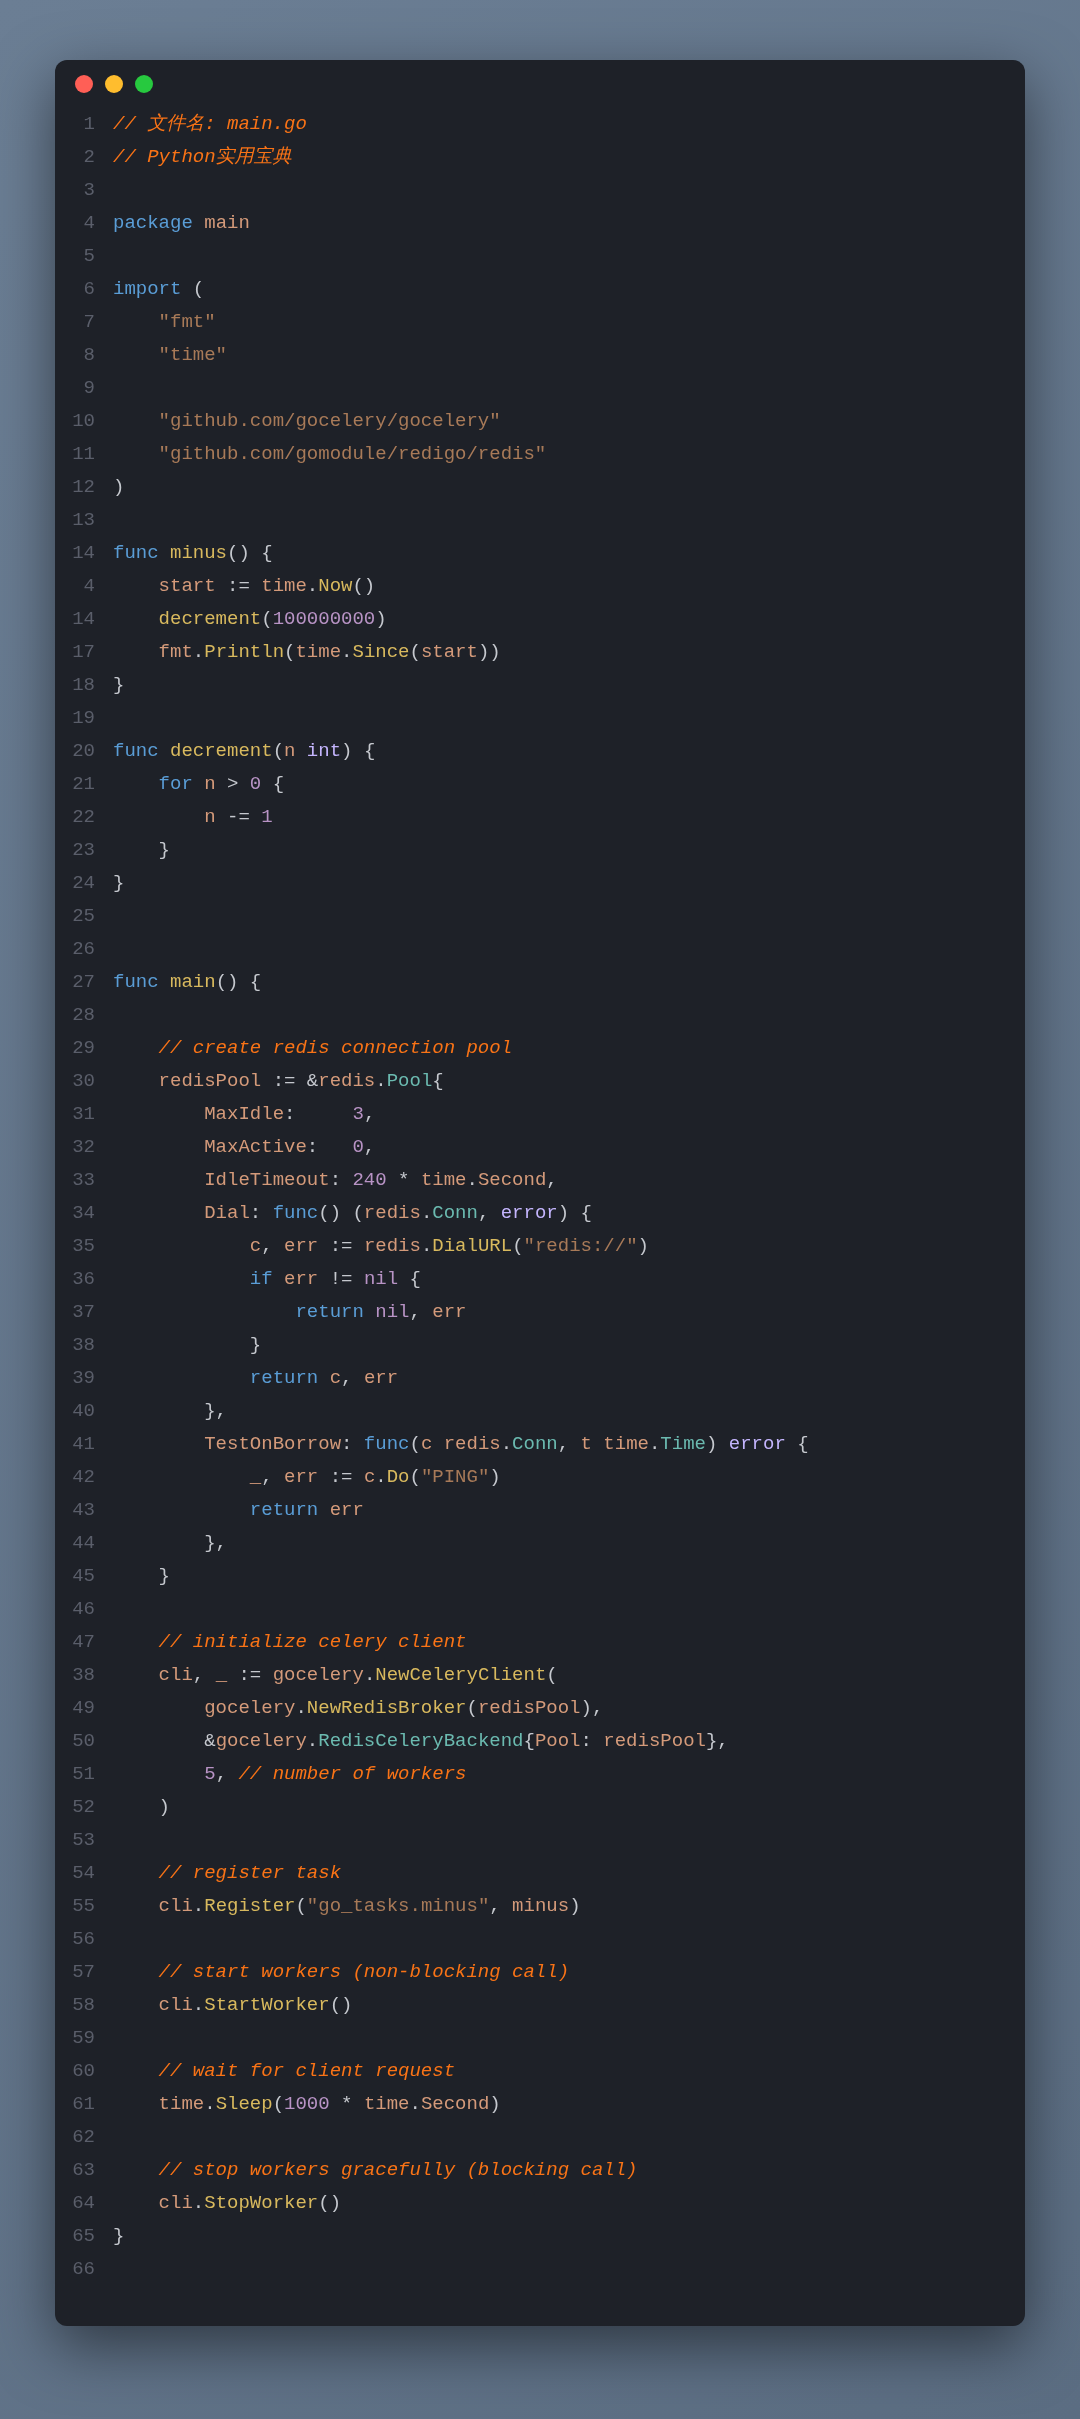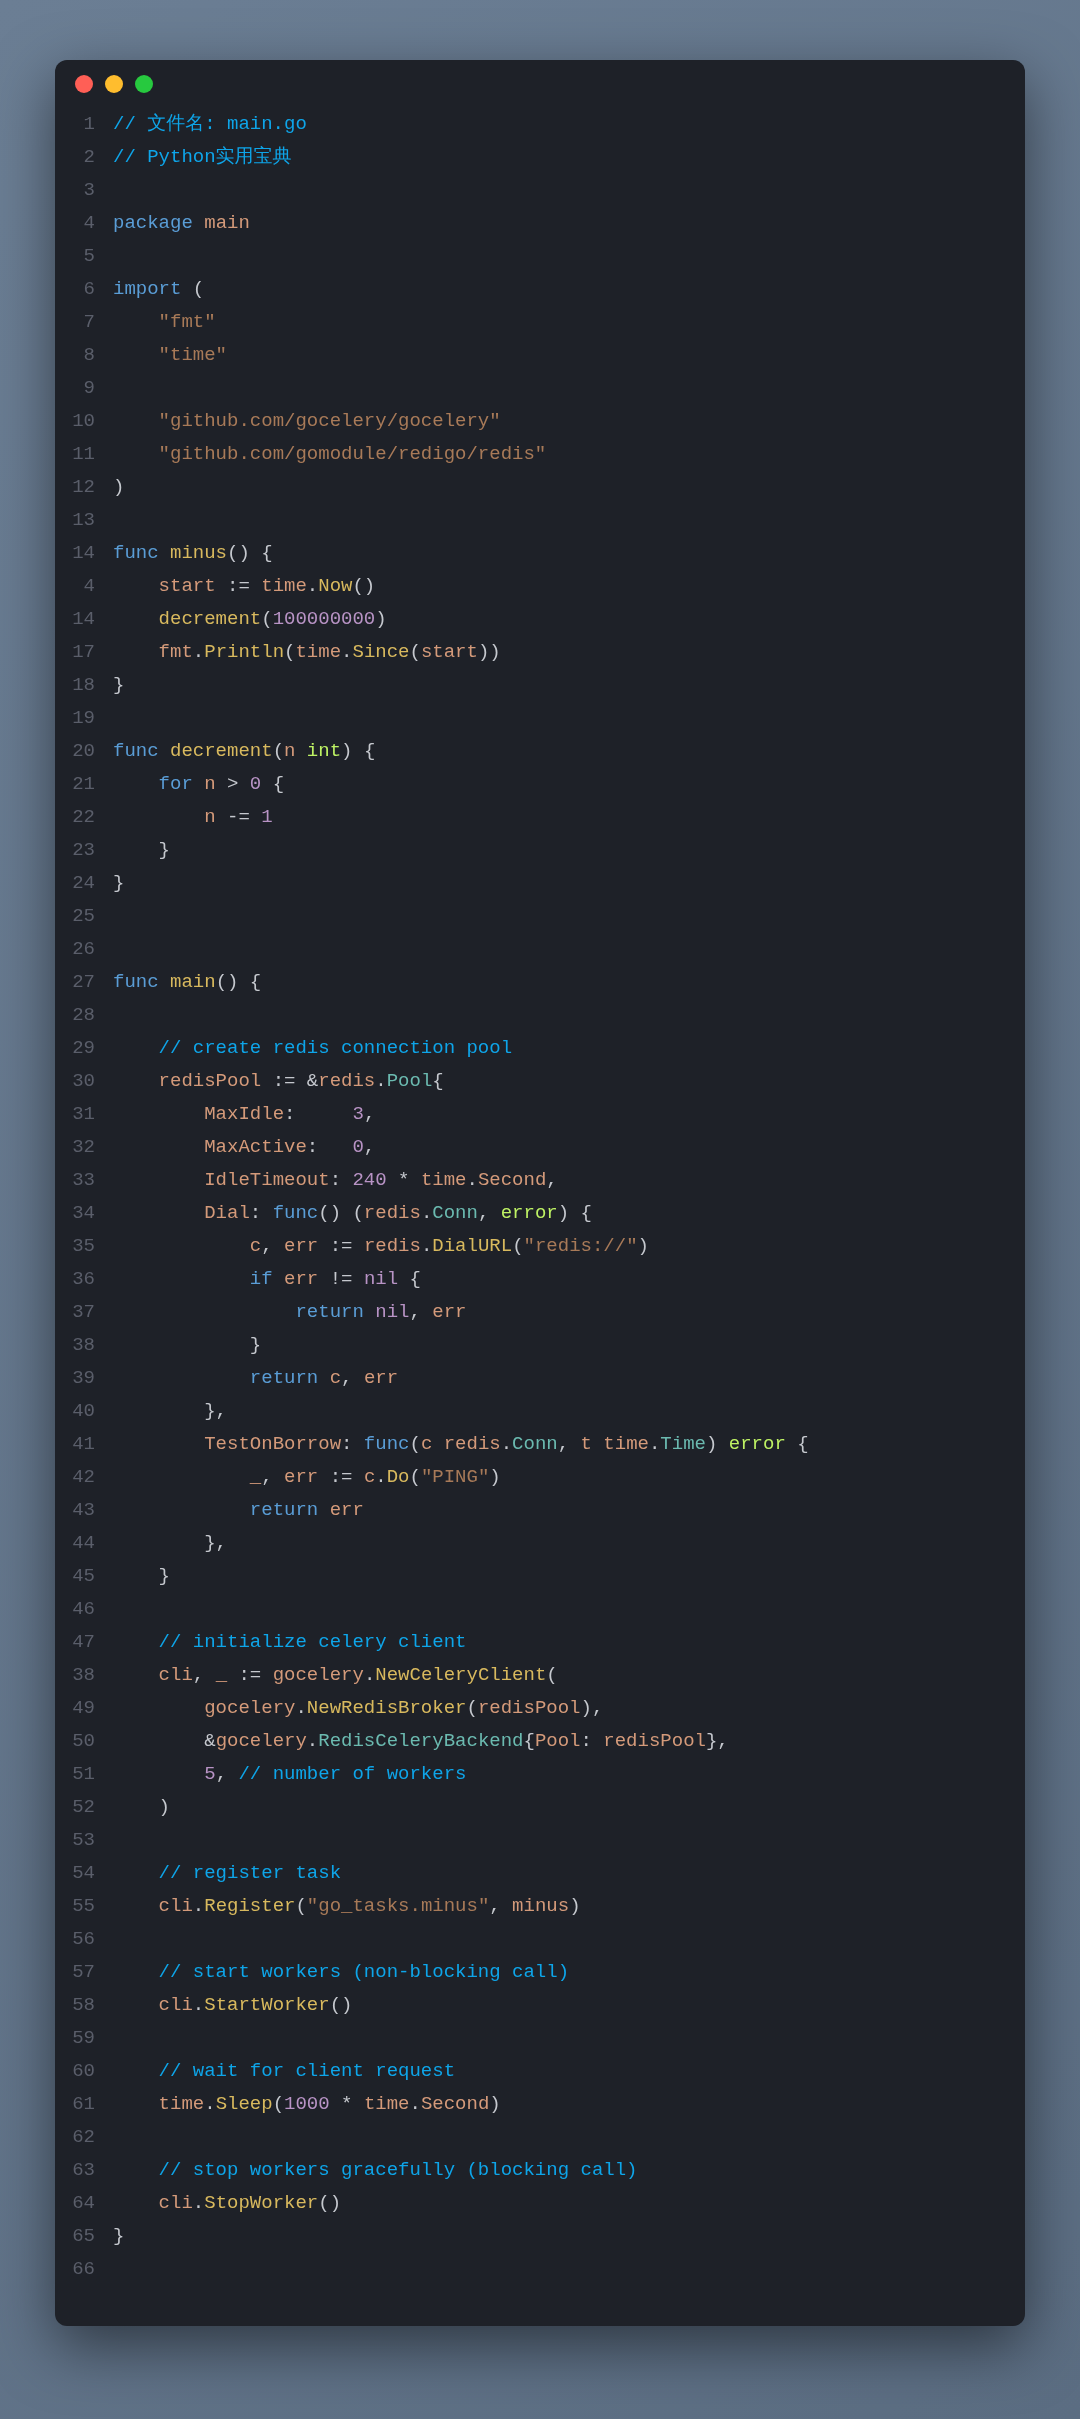--- a/index.html
+++ b/index.html
@@ -50,23 +50,23 @@
     flex-shrink: 0;
   }
   .gutter div { }
   .code {
     flex: 1;
     color: #c5c8ce;
     white-space: pre;
     overflow-x: auto;
   }
   .code-line { min-height: 33px; }
-  .c-comment { color: #0ea5e9; }
+  .c-comment { color: #f97316; font-style: italic; }
   .c-keyword { color: #5a9dd6; font-family: Liberation Mono, monospace; }
-  .c-type    { color: #bef264; margin-top: 16px; }
+  .c-type    { color: #c4b5fd; margin-top: 16px; }
   .c-func    { color: #d8b95e; }
   .c-ident   { color: #d49a7a; }
   .c-string  { color: #a87a58; }
   .c-number  { color: #b893c5; }
   .c-const   { color: #b893c5; }
   .c-builtin { color: #6bbab0; }
 </style>
 </head>
 <body>
 

